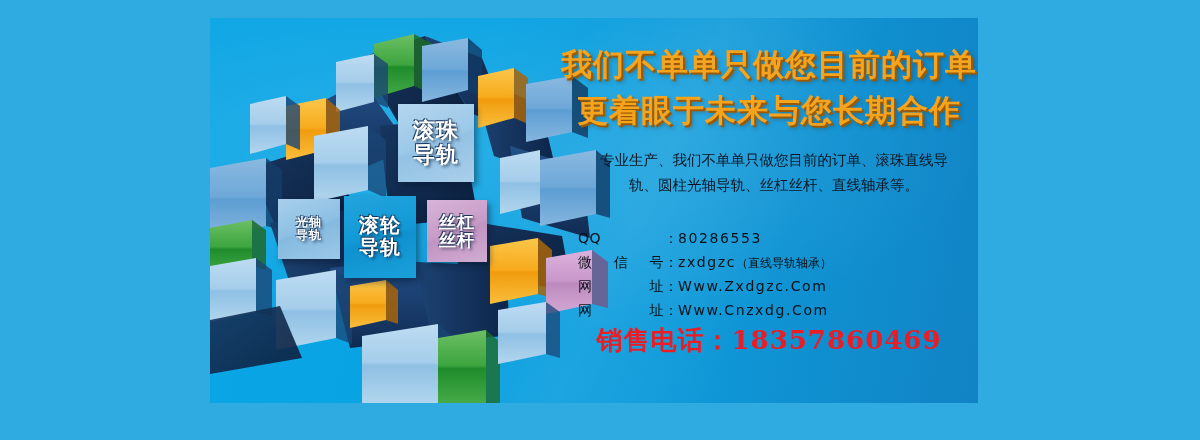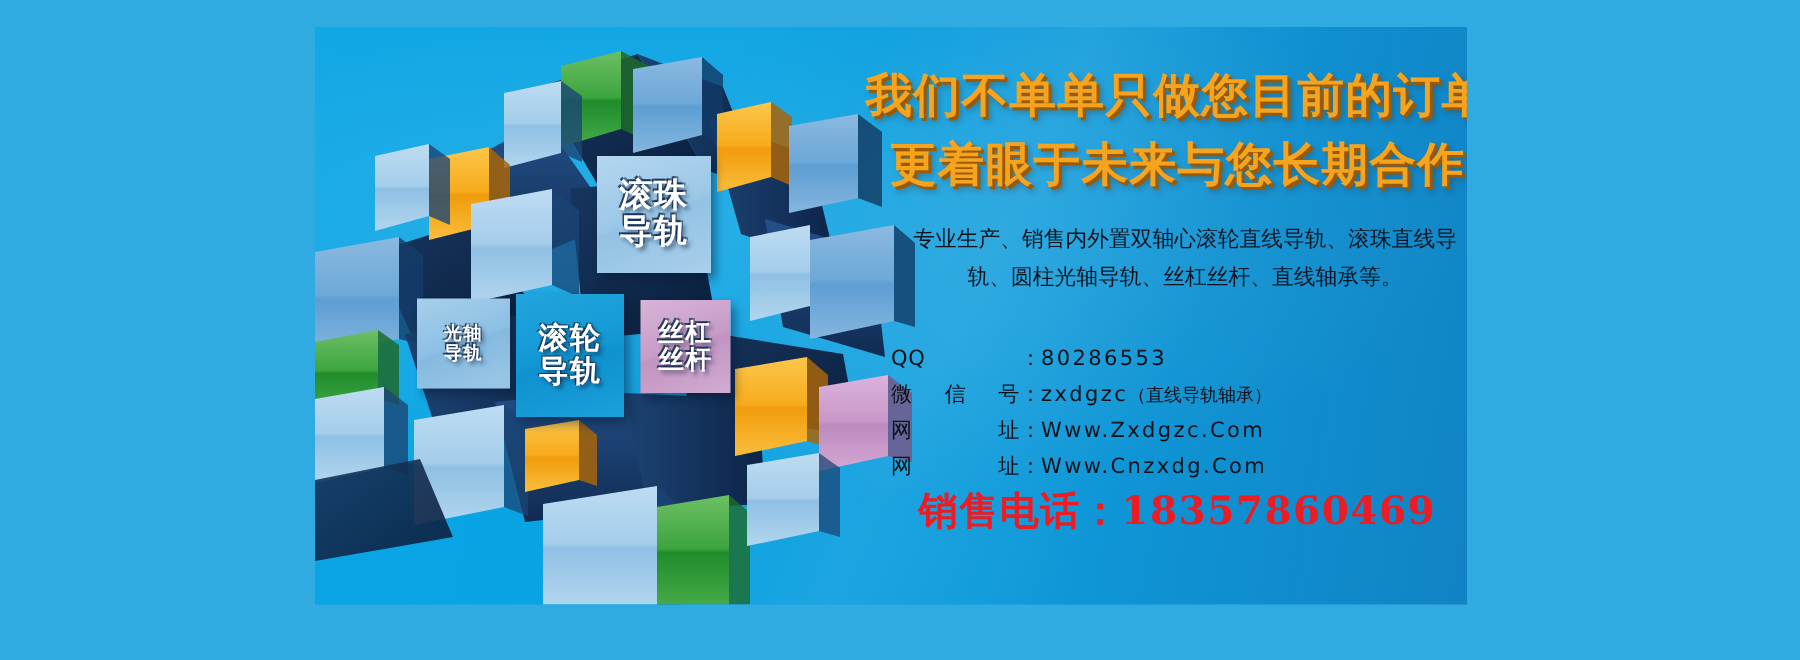--- a/index.html
+++ b/index.html
@@ -81,21 +81,21 @@
   #lbl-sigang {
     left:217px; top:182px; width:60px; height:62px;
     font-size:17px;
     background:linear-gradient(160deg,#d8b4d8 0%,#c79cc7 48%,#c194c2 52%,#d1acd2 100%);
     box-shadow:3px 4px 6px rgba(8,24,48,.45);
   }
 
   
   #copy {
     position:absolute;
-    left:366px; top:0;
+    left:350px; top:0;
     width:418px; height:278px;
   }
 
   .headline {
     font-family:"DejaVu Sans","Liberation Sans",sans-serif;
     font-weight:700;
     font-size:31px;
     line-height:1.28;
     color:#F6A41D;
     letter-spacing:1px;
@@ -308,21 +308,21 @@
         <span>丝杠</span>
         <span>丝杆</span>
       </div>
     </div>
 
     <div id="copy">
 
       <div class="headline" id="headline-1">我们不单单只做您目前的订单</div>
       <div class="headline" id="headline-2">更着眼于未来与您长期合作</div>
 
-      <div id="desc">专业生产、销售内外置双轴心滚轮直线导轨、滚珠直线导轨、圆柱光轴导轨、丝杠丝杆、直线轴承等。</div>
+      <div id="desc">专业生产、我们不单单只做您目前的订单、滚珠直线导轨、圆柱光轴导轨、丝杠丝杆、直线轴承等。</div>
 
       <div id="contact">
         <div class="c-row">
           <span class="c-key">QQ</span>
           <span class="c-sep">：</span>
           <span class="c-val">80286553</span>
         </div>
         <div class="c-row">
           <span class="c-key">微信号</span>
           <span class="c-sep">：</span>

